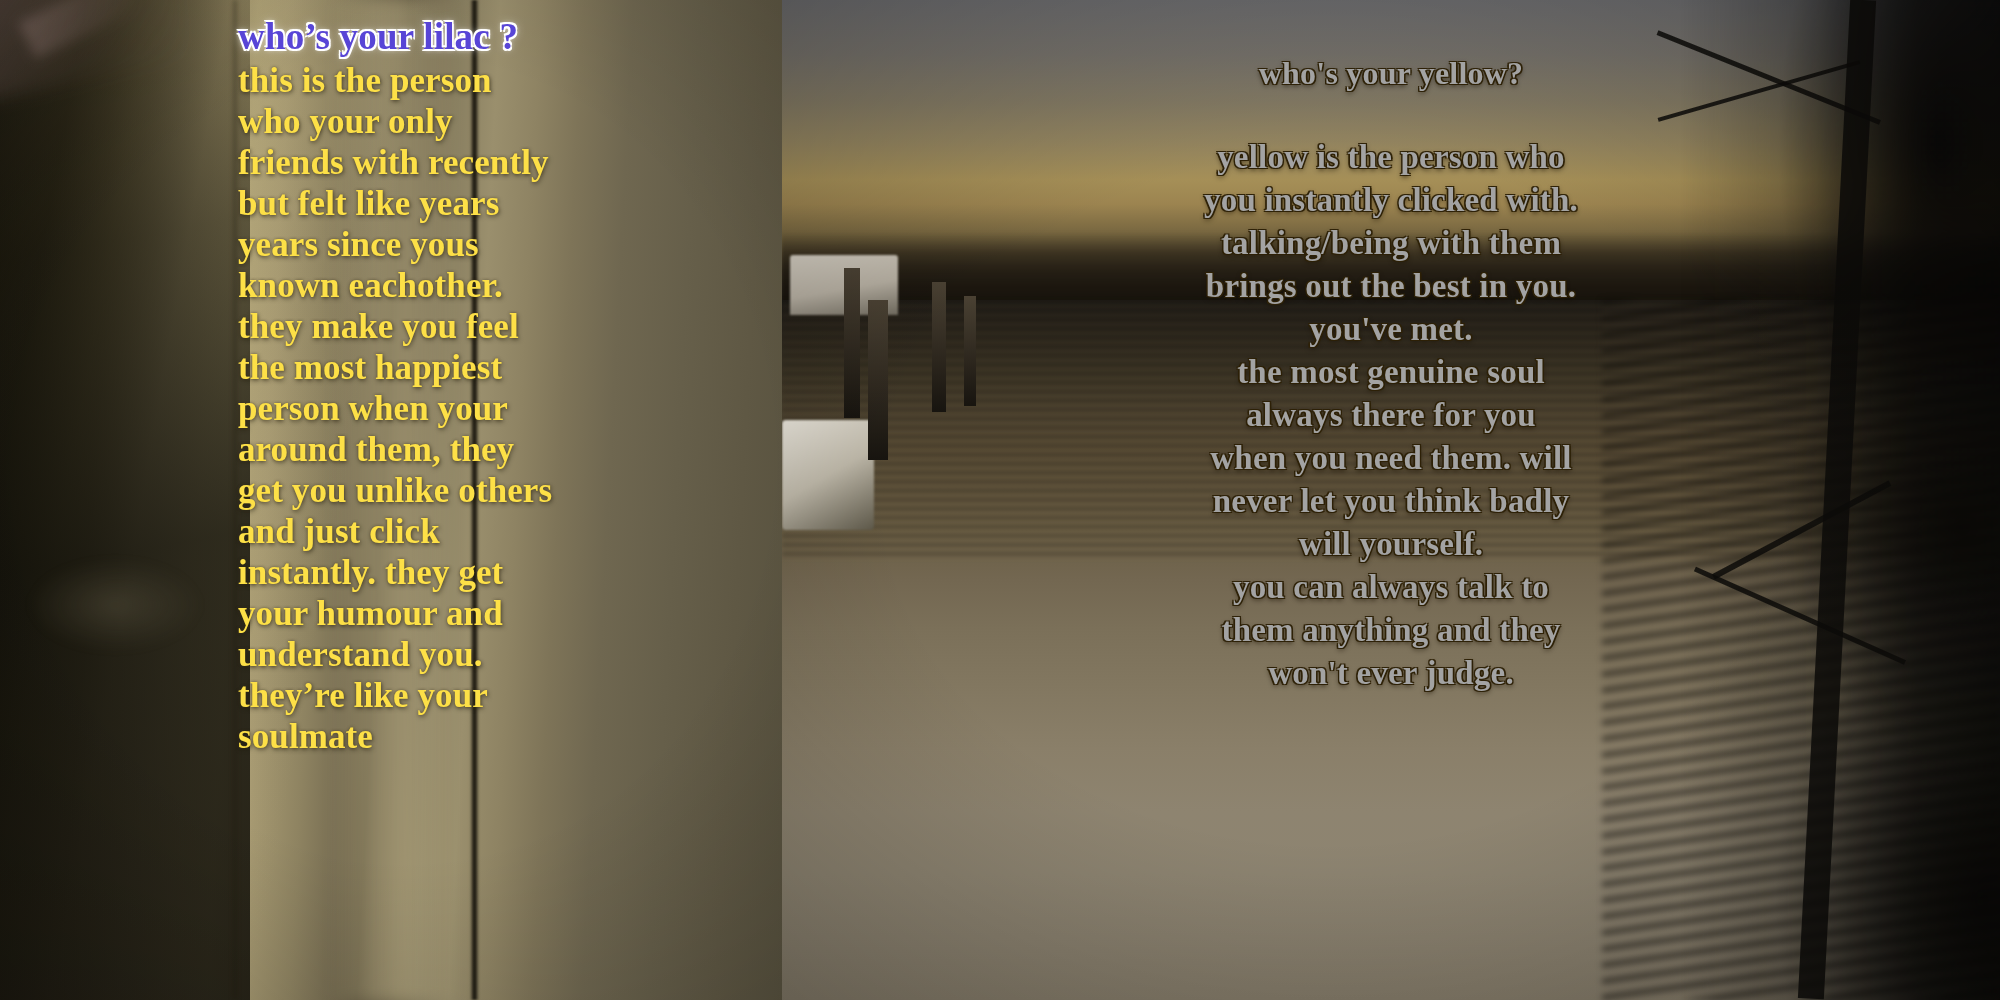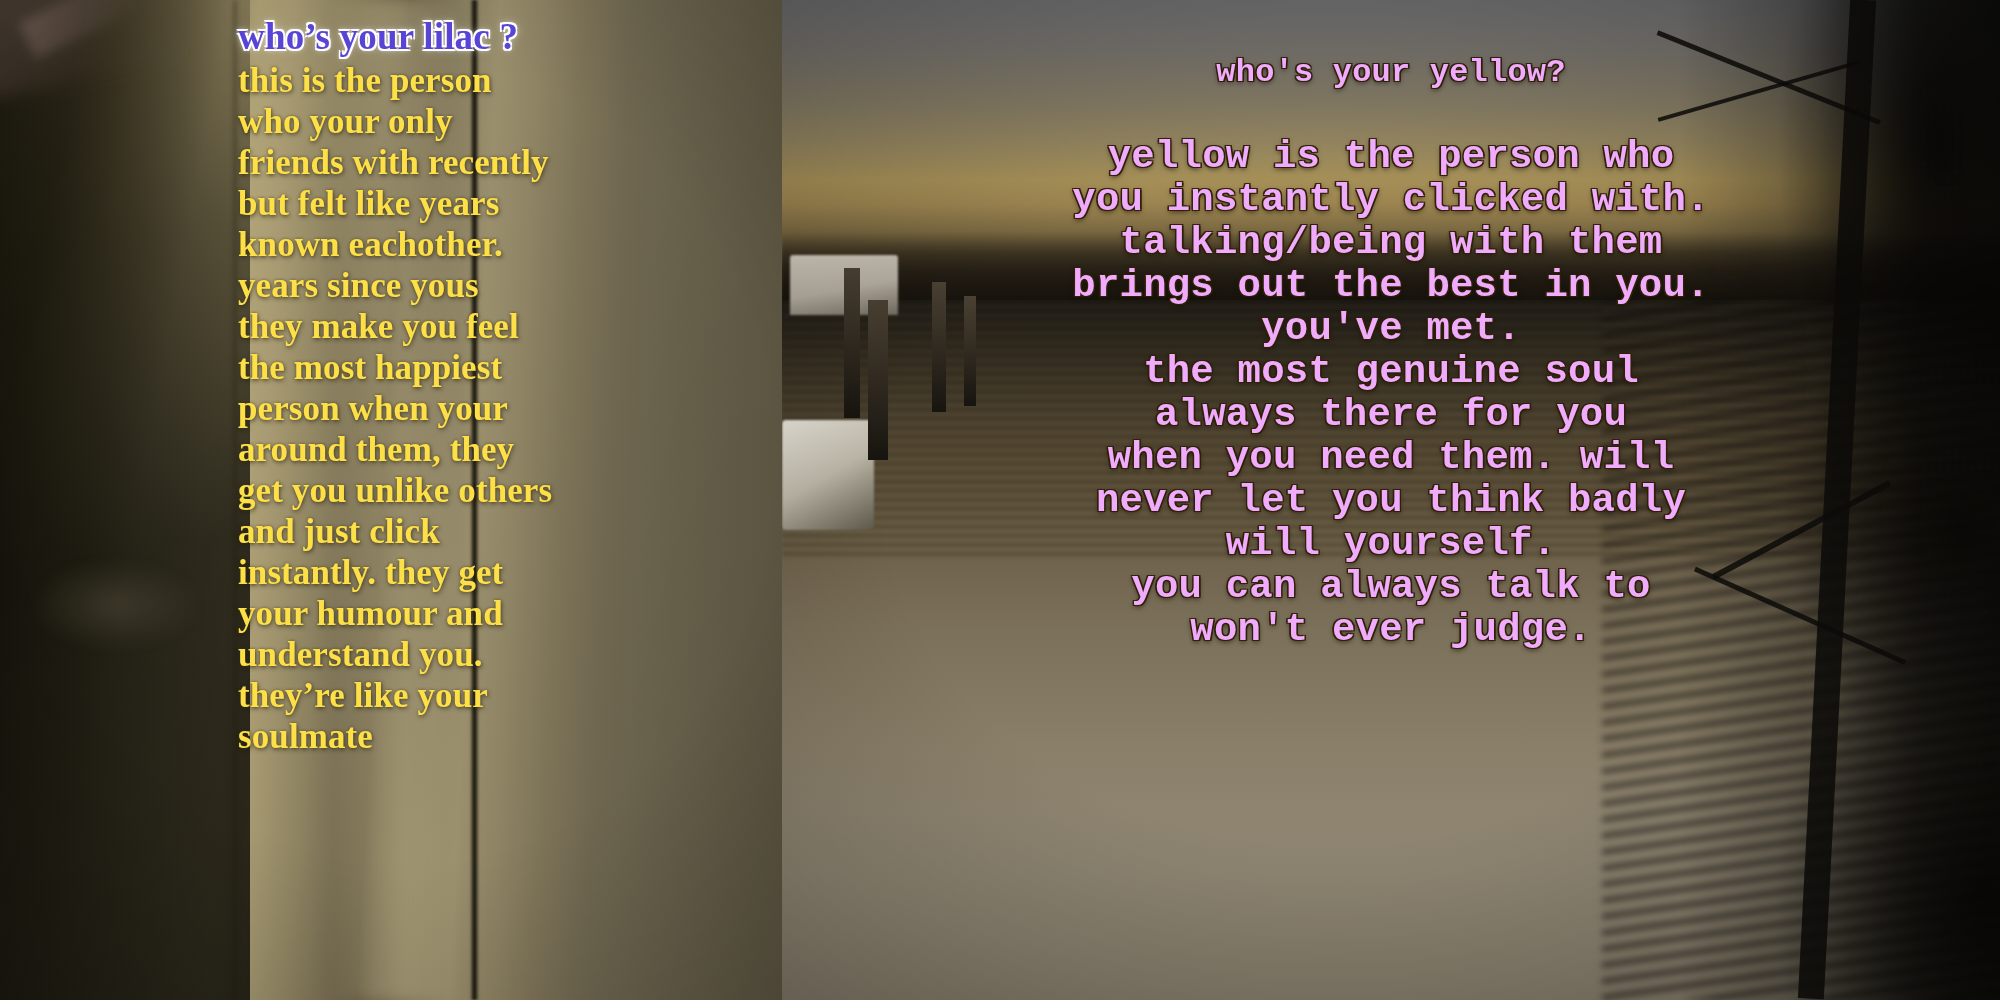--- a/index.html
+++ b/index.html
@@ -330,40 +330,40 @@
   .right-text-block {
     position: absolute;
     left: 0;
     right: 0;
     top: 54px;
     text-align: center;
     padding: 0 60px;
   }
   .yellow-title,
   .yellow-body .ln {
-    font-family: Liberation Mono, monospace;
+    font-family: Liberation Serif, serif;
     font-weight: bold;
-    color: #f0abfc;
+    color: #a3a3a3;
     letter-spacing: 0.2px;
     text-shadow:
       -1.4px -1.4px 0 rgba(45,33,6,0.95),
        1.4px -1.4px 0 rgba(45,33,6,0.95),
       -1.4px  1.4px 0 rgba(45,33,6,0.95),
        1.4px  1.4px 0 rgba(45,33,6,0.95),
        0 2px 5px rgba(25,18,4,0.75);
   }
   .yellow-title {
     font-size: 32px;
     line-height: 38px;
     display: block;
     margin-bottom: 44px;
   }
   .yellow-body .ln {
     display: block;
-    font-size: 39px;
+    font-size: 33px;
     line-height: 43px;
     white-space: nowrap;
   }
 </style>
 </head>
 <body>
 
 <div id="stage">
 
   <div class="panel-left">
@@ -377,22 +377,22 @@
     <div class="left-smudge"></div>
     <div class="left-vignette"></div>
 
     <div class="left-text-block">
       <div class="lilac-title">who’s your lilac ?</div>
       <div class="lilac-body">
         <span class="ln">this is the person</span>
         <span class="ln">who your only</span>
         <span class="ln">friends with recently</span>
         <span class="ln">but felt like years</span>
+        <span class="ln">years since yous</span>
         <span class="ln">known eachother.</span>
-        <span class="ln">years since yous</span>
         <span class="ln">they make you feel</span>
         <span class="ln">the most happiest</span>
         <span class="ln">person when your</span>
         <span class="ln">around them, they</span>
         <span class="ln">get you unlike others</span>
         <span class="ln">and just click</span>
         <span class="ln">instantly. they get</span>
         <span class="ln">your humour and</span>
         <span class="ln">understand you.</span>
         <span class="ln">they’re like your</span>
@@ -431,18 +431,19 @@
         <span class="ln">you instantly clicked with.</span>
         <span class="ln">talking/being with them</span>
         <span class="ln">brings out the best in you.</span>
         <span class="ln">you've met.</span>
         <span class="ln">the most genuine soul</span>
         <span class="ln">always there for you</span>
         <span class="ln">when you need them. will</span>
         <span class="ln">never let you think badly</span>
         <span class="ln">will yourself.</span>
         <span class="ln">you can always talk to</span>
+        <span class="ln">them anything and they</span>
         <span class="ln">won't ever judge.</span>
       </div>
     </div>
   </div>
 
 </div>
 
 </body></html>

